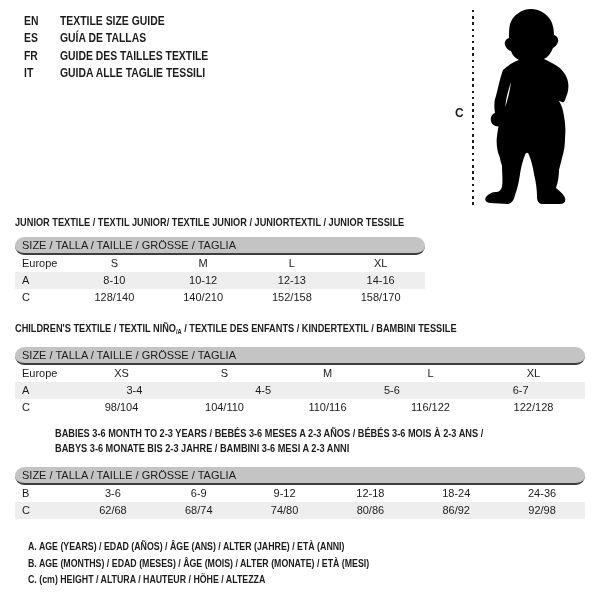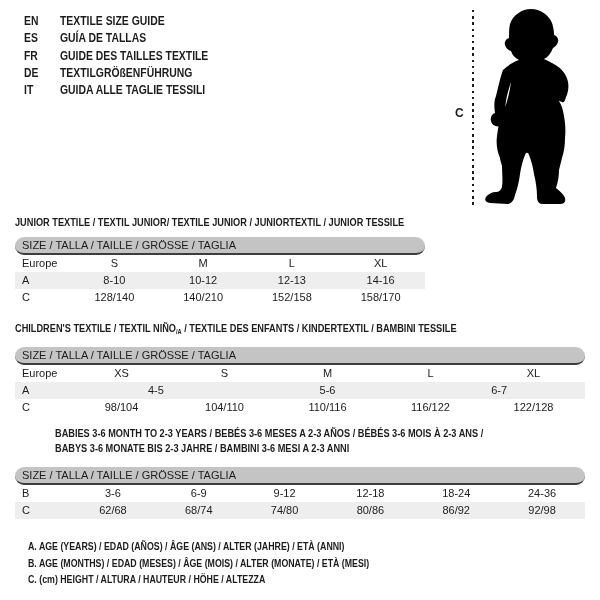--- a/index.html
+++ b/index.html
@@ -67,24 +67,20 @@
       <span class="legend-code cond">EN</span>
       <span class="legend-label cond">TEXTILE SIZE GUIDE</span>
     </div>
     <div class="legend-row">
       <span class="legend-code cond">ES</span>
       <span class="legend-label cond">GUÍA DE TALLAS</span>
     </div>
     <div class="legend-row">
       <span class="legend-code cond">FR</span>
       <span class="legend-label cond">GUIDE DES TAILLES TEXTILE</span>
-    </div>
-    <div class="legend-row">
-      <span class="legend-code cond">DE</span>
-      <span class="legend-label cond">TEXTILGRÖßENFÜHRUNG</span>
     </div>
     <div class="legend-row">
       <span class="legend-code cond">IT</span>
       <span class="legend-label cond">GUIDA ALLE TAGLIE TESSILI</span>
     </div>
   </div>
 
   <div class="measure-line"></div>
   <div class="measure-label">C</div>
   <svg class="baby-svg" width="110" height="208" viewBox="0 0 110 208" aria-hidden="true">
@@ -188,20 +184,21 @@
         <div class="trow">
           <div class="cell lab">Europe</div>
           <div class="cell val">XS</div>
           <div class="cell val">S</div>
           <div class="cell val">M</div>
           <div class="cell val">L</div>
           <div class="cell val">XL</div>
         </div>
         <div class="trow shaded">
           <div class="cell lab">A</div>
+          <div class="cell val">3-4</div>
           <div class="cell val">4-5</div>
           <div class="cell val">5-6</div>
           <div class="cell val">6-7</div>
         </div>
         <div class="trow">
           <div class="cell lab">C</div>
           <div class="cell val">98/104</div>
           <div class="cell val">104/110</div>
           <div class="cell val">110/116</div>
           <div class="cell val">116/122</div>

